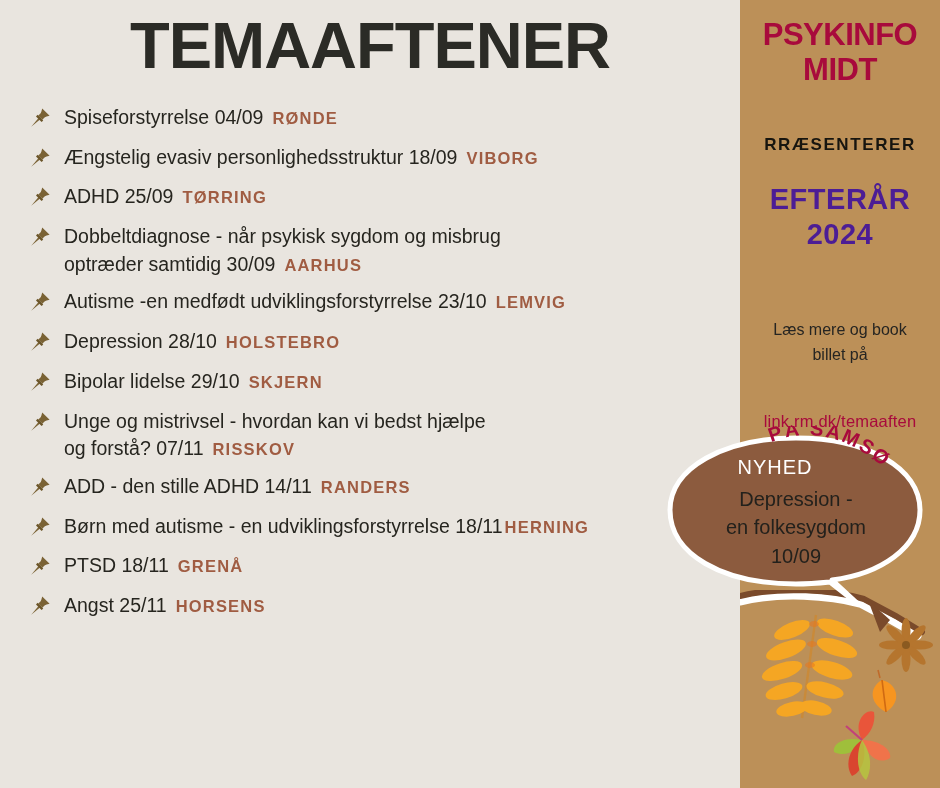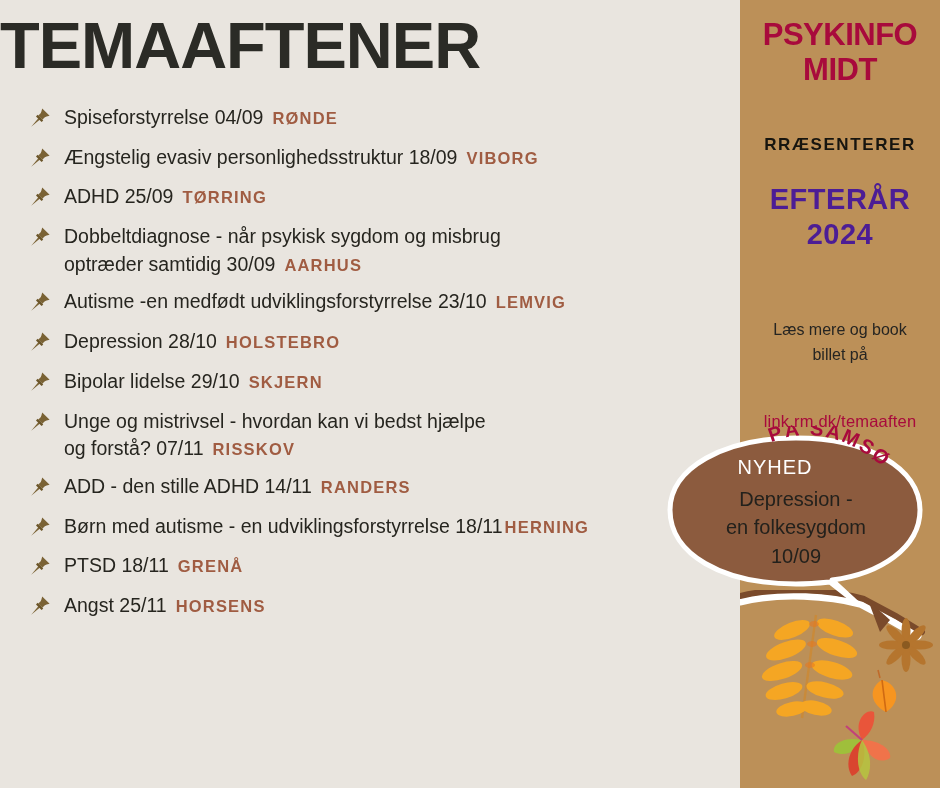--- a/index.html
+++ b/index.html
@@ -89,20 +89,21 @@
     letter-spacing: 0.2px;
     margin-top: 34px;
   }
 
   
   #title {
     position: absolute;
     top: 8px;
     left: 0;
     width: 740px;
+    text-align: center;
     color: #2B2B26;
     font-size: 65px;
     font-weight: bold;
     letter-spacing: -1px;
     font-family: "Liberation Sans", sans-serif;
   }
 
   
   #events {
     position: absolute;

